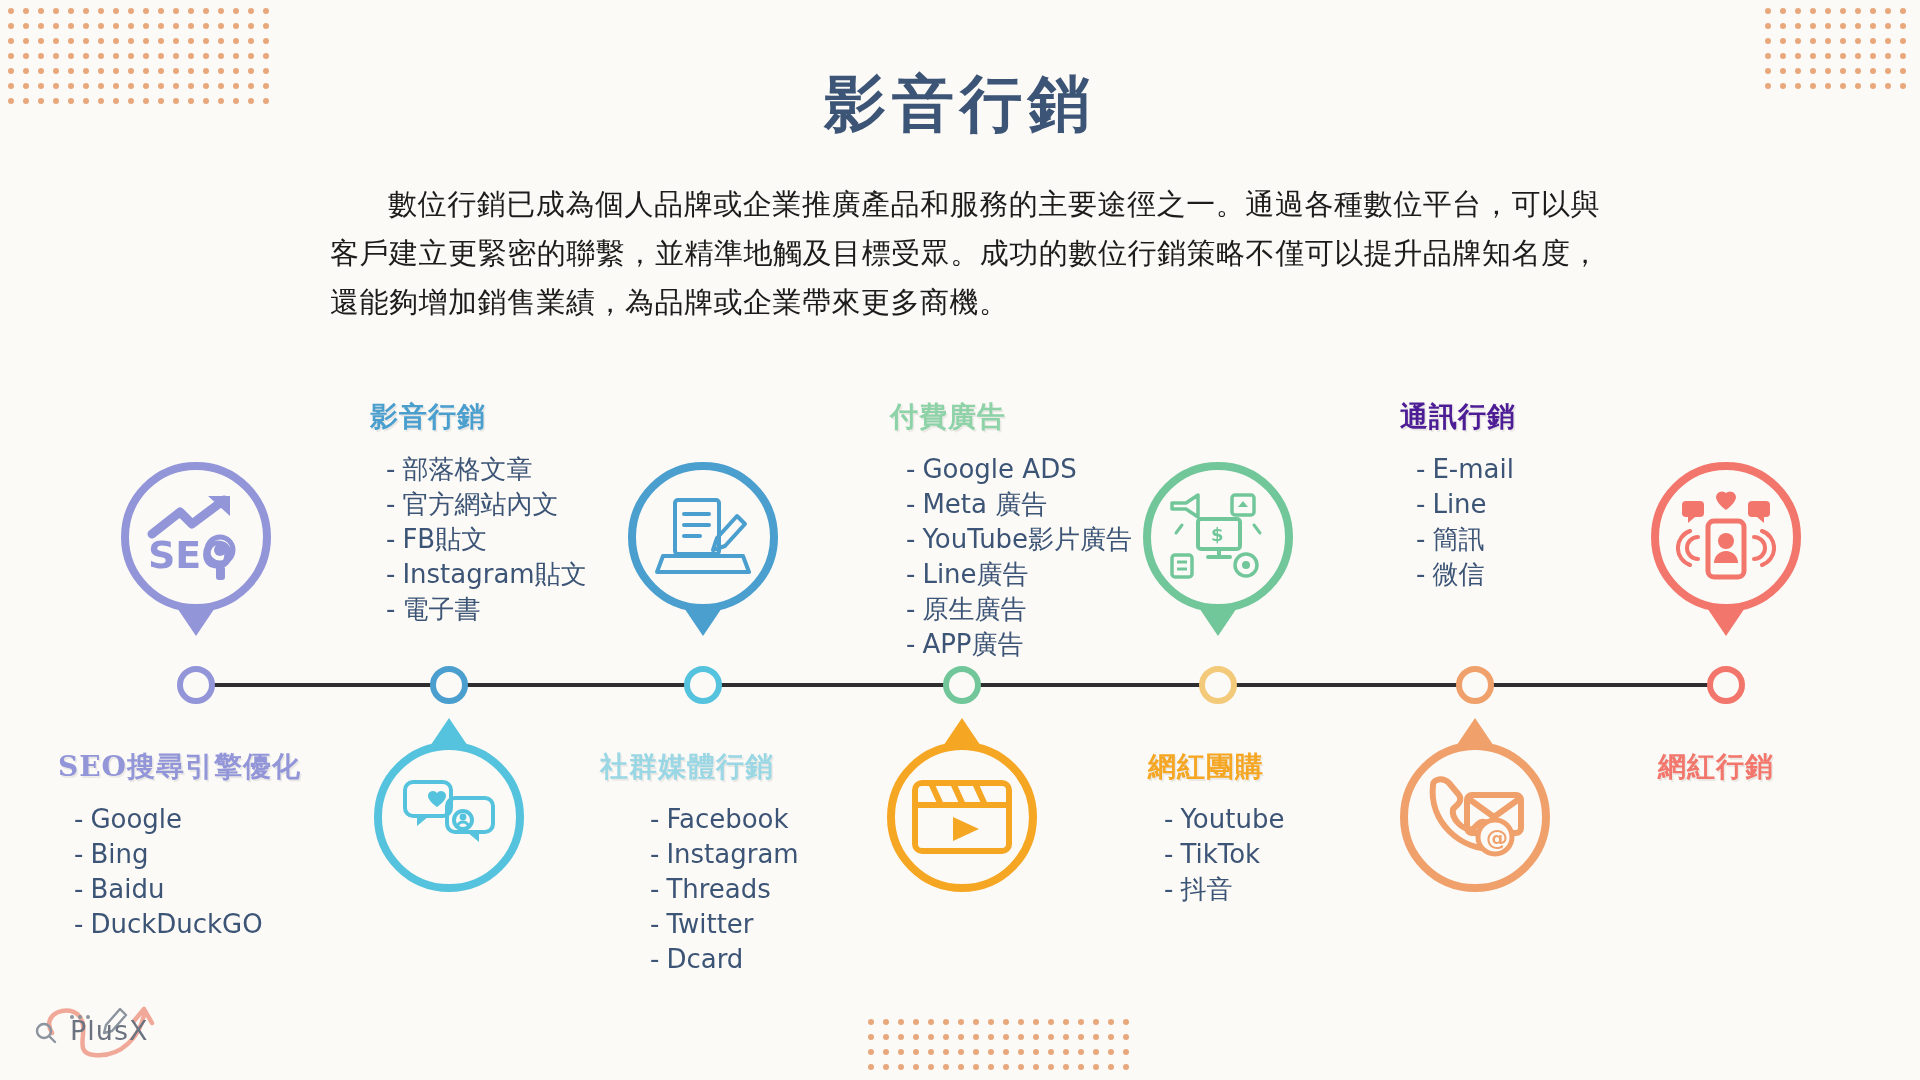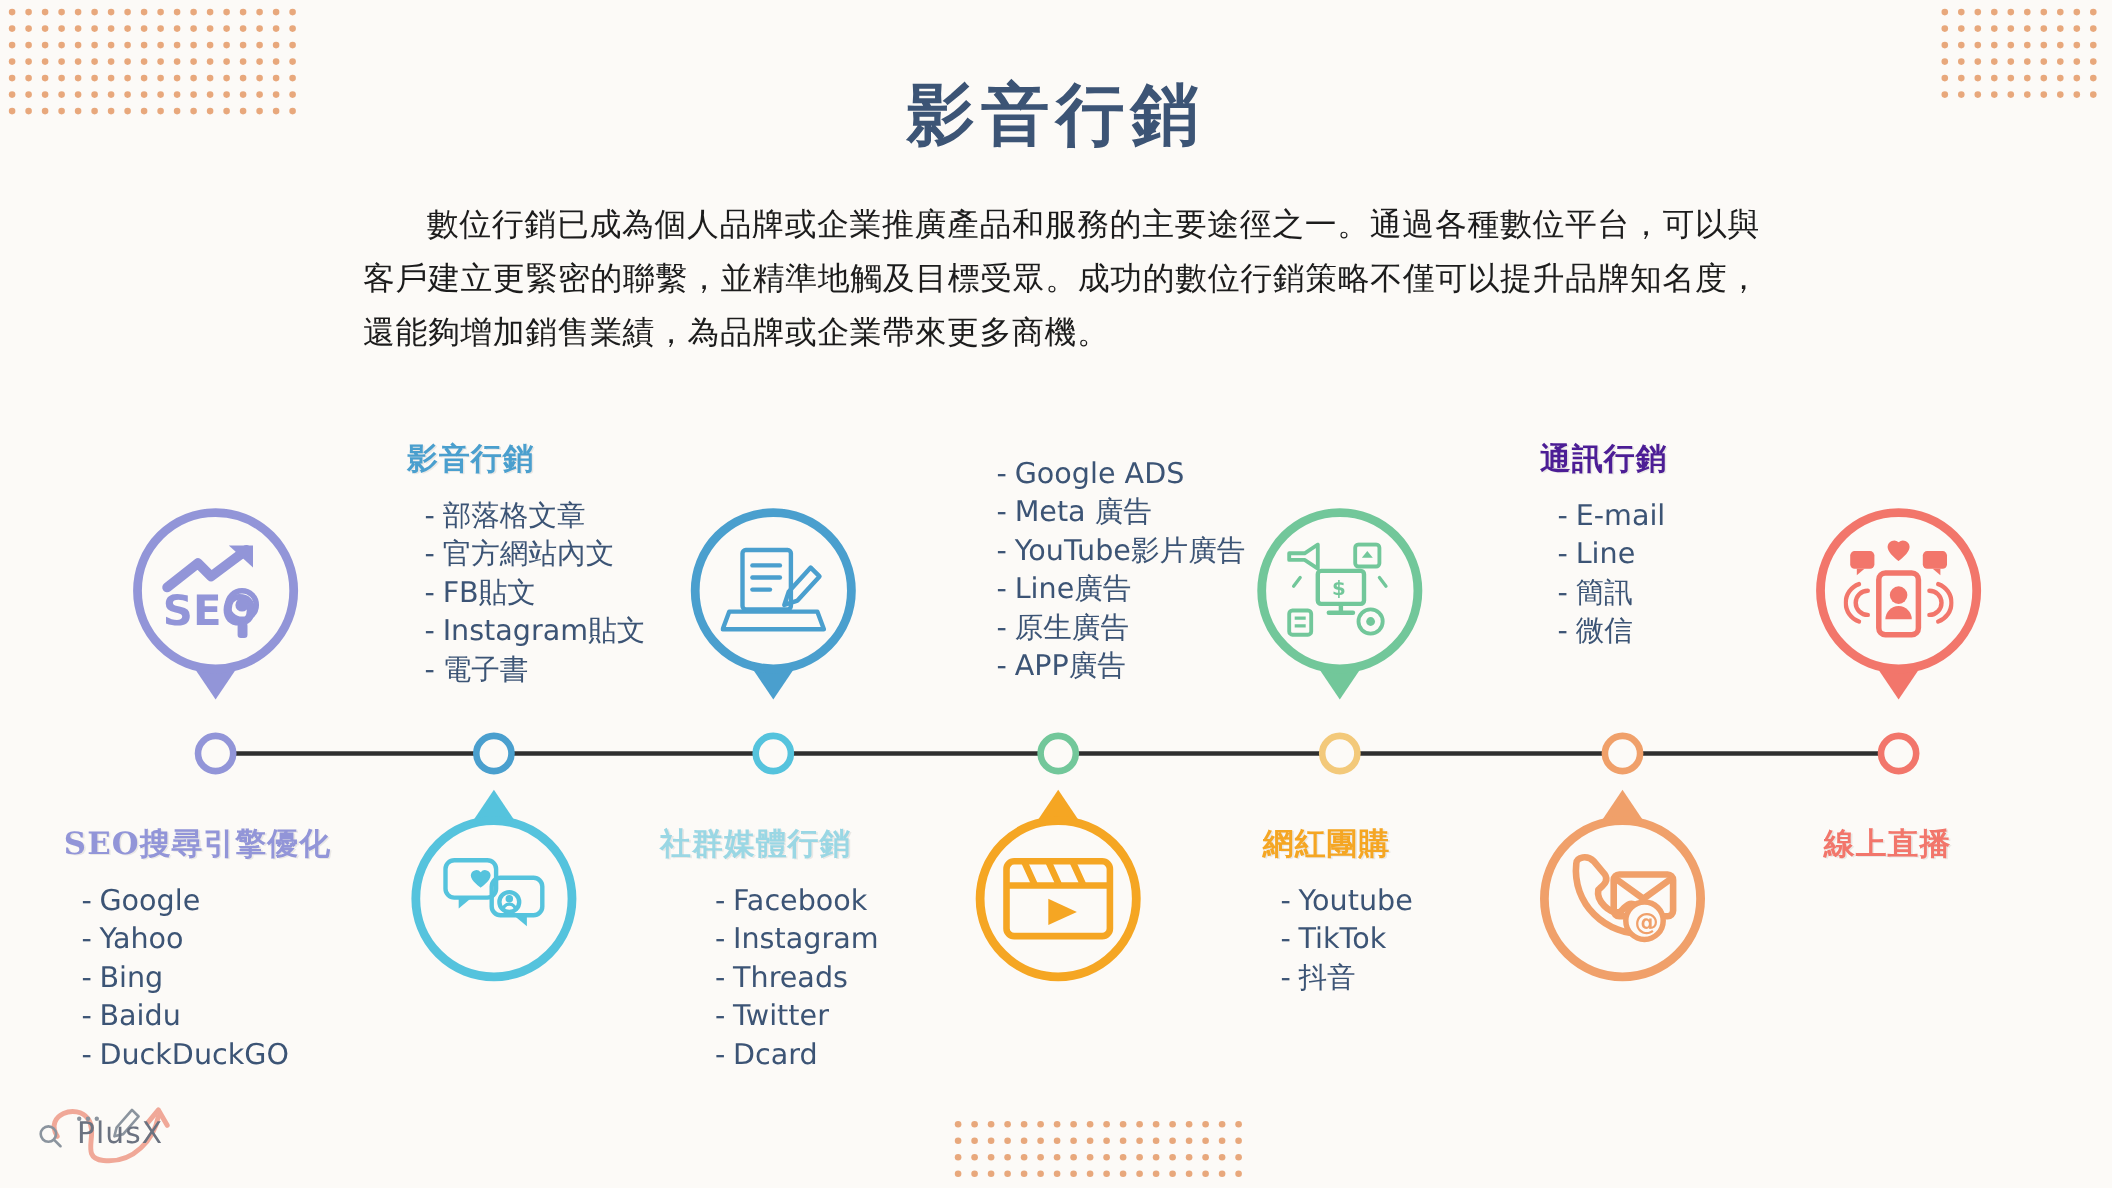--- a/index.html
+++ b/index.html
@@ -463,20 +463,21 @@
   <ul>
       <li><span class="dash">-</span>部落格文章</li>
       <li><span class="dash">-</span>官方網站內文</li>
       <li><span class="dash">-</span>FB貼文</li>
       <li><span class="dash">-</span>Instagram貼文</li>
       <li><span class="dash">-</span>電子書</li>
     </ul>
 </div>
 
 <div class="block" id="blk-paid" style="left:890px;top:398px;">
+  <h3 style="color: rgb(142, 211, 168);">付費廣告</h3>
   <ul>
       <li><span class="dash">-</span>Google  ADS</li>
       <li><span class="dash">-</span>Meta 廣告</li>
       <li><span class="dash">-</span>YouTube影片廣告</li>
       <li><span class="dash">-</span>Line廣告</li>
       <li><span class="dash">-</span>原生廣告</li>
       <li><span class="dash">-</span>APP廣告</li>
     </ul>
 </div>
 
@@ -487,21 +488,20 @@
       <li><span class="dash">-</span>Line</li>
       <li><span class="dash">-</span>簡訊</li>
       <li><span class="dash">-</span>微信</li>
     </ul>
 </div>
 
 <div class="block" id="blk-seo" style="left:58px;top:748px;">
   <h3 style="color: rgb(146, 149, 216);">SEO搜尋引擎優化</h3>
   <ul>
       <li><span class="dash">-</span>Google</li>
-      <li><span class="dash">-</span>Yahoo</li>
       <li><span class="dash">-</span>Bing</li>
       <li><span class="dash">-</span>Baidu</li>
       <li><span class="dash">-</span>DuckDuckGO</li>
     </ul>
 </div>
 
 <div class="block indent" id="blk-social" style="left:600px;top:748px;">
   <h3 style="color: rgb(154, 215, 228);">社群媒體行銷</h3>
   <ul>
       <li><span class="dash">-</span>Facebook</li>
@@ -515,21 +515,21 @@
 <div class="block" id="blk-video" style="left:1148px;top:748px;">
   <h3 style="color: rgb(245, 166, 35);">網紅團購</h3>
   <ul>
       <li><span class="dash">-</span>Youtube</li>
       <li><span class="dash">-</span>TikTok</li>
       <li><span class="dash">-</span>抖音</li>
     </ul>
 </div>
 
 <div class="block" id="blk-influ" style="left:1658px;top:748px;">
-  <h3 style="color: rgb(242, 118, 107);">線上直播</h3>
+  <h3 style="color: rgb(242, 118, 107);">網紅行銷</h3>
 </div>
 
 <div id="logo">
   <svg width="170" height="70" viewBox="0 0 170 70">
     <path d="M30 38 C18 18, 48 8, 58 22 C68 36, 50 58, 72 60 C100 63, 118 40, 122 20" fill="none" stroke="#f0a898" stroke-width="4.5" stroke-linecap="round"></path>
     <path d="M112 26 L122 14 L130 28" fill="none" stroke="#f0a898" stroke-width="4.5" stroke-linecap="round" stroke-linejoin="round"></path>
     <circle cx="22" cy="36" r="7" fill="none" stroke="#8b949e" stroke-width="2.4"></circle>
     <line x1="27" y1="41" x2="33" y2="47" stroke="#8b949e" stroke-width="2.4" stroke-linecap="round"></line>
     <g fill="#8b949e">
         <circle cx="50" cy="22" r="2"></circle>

